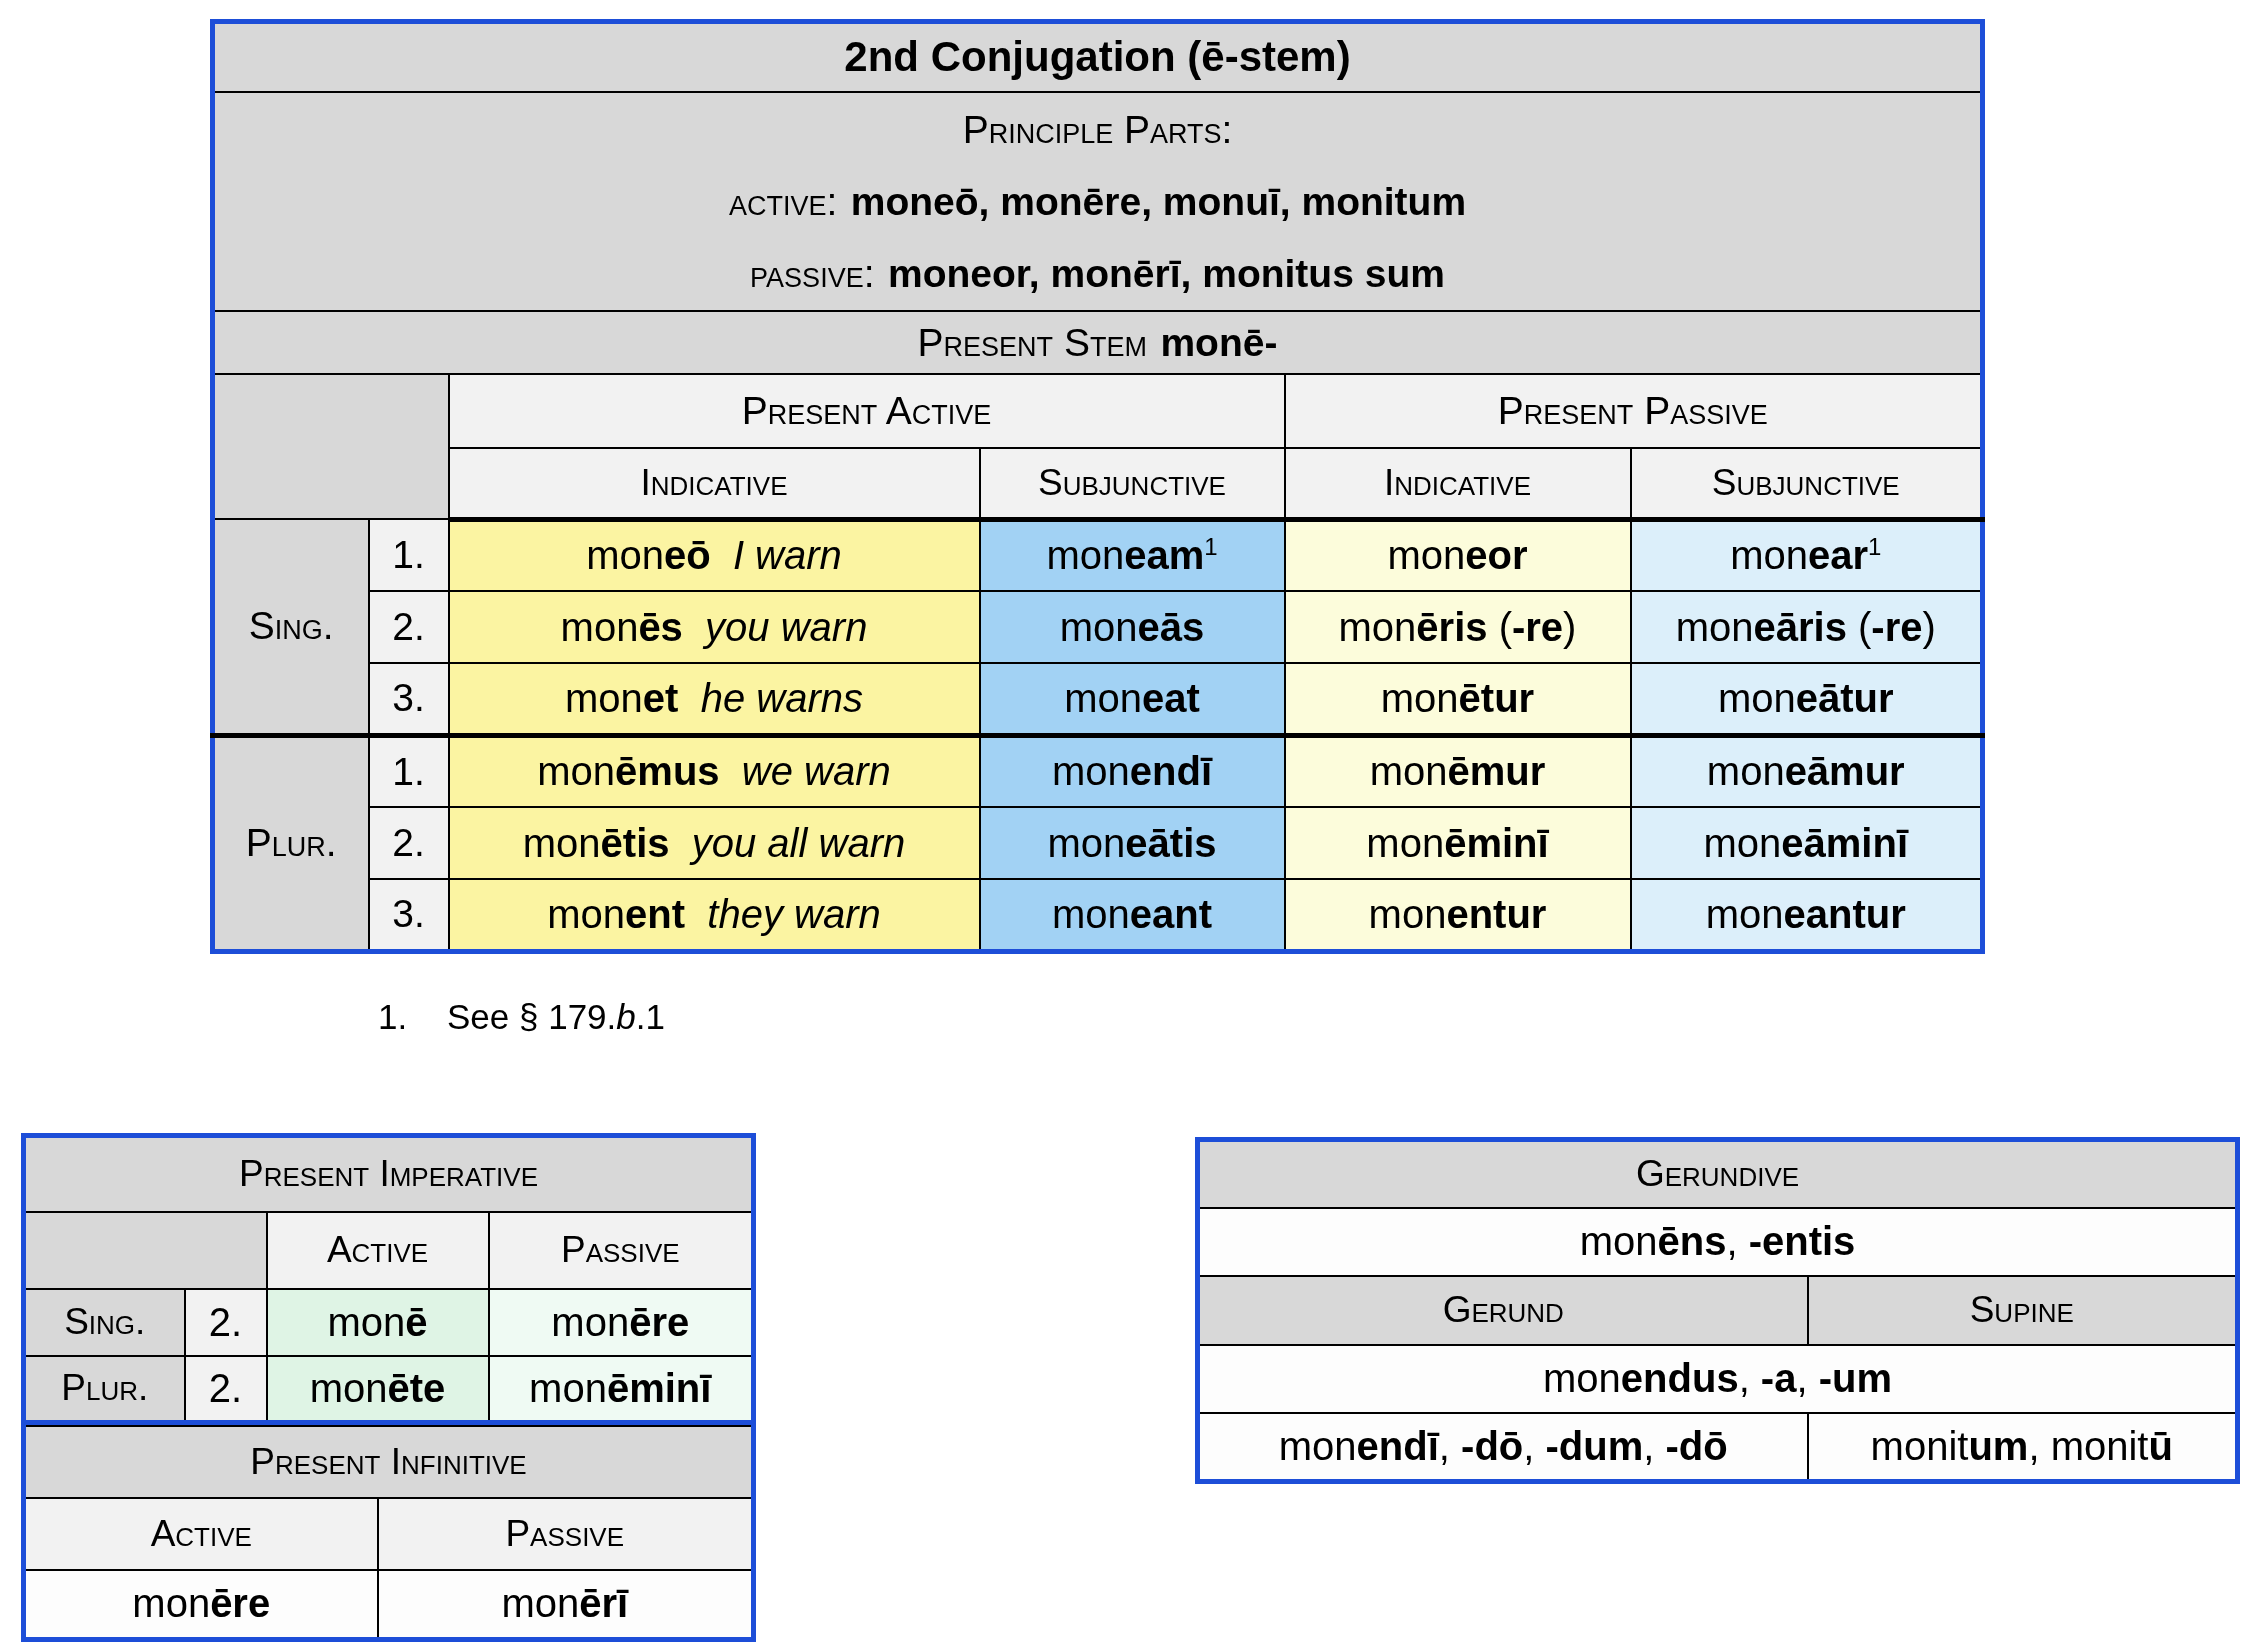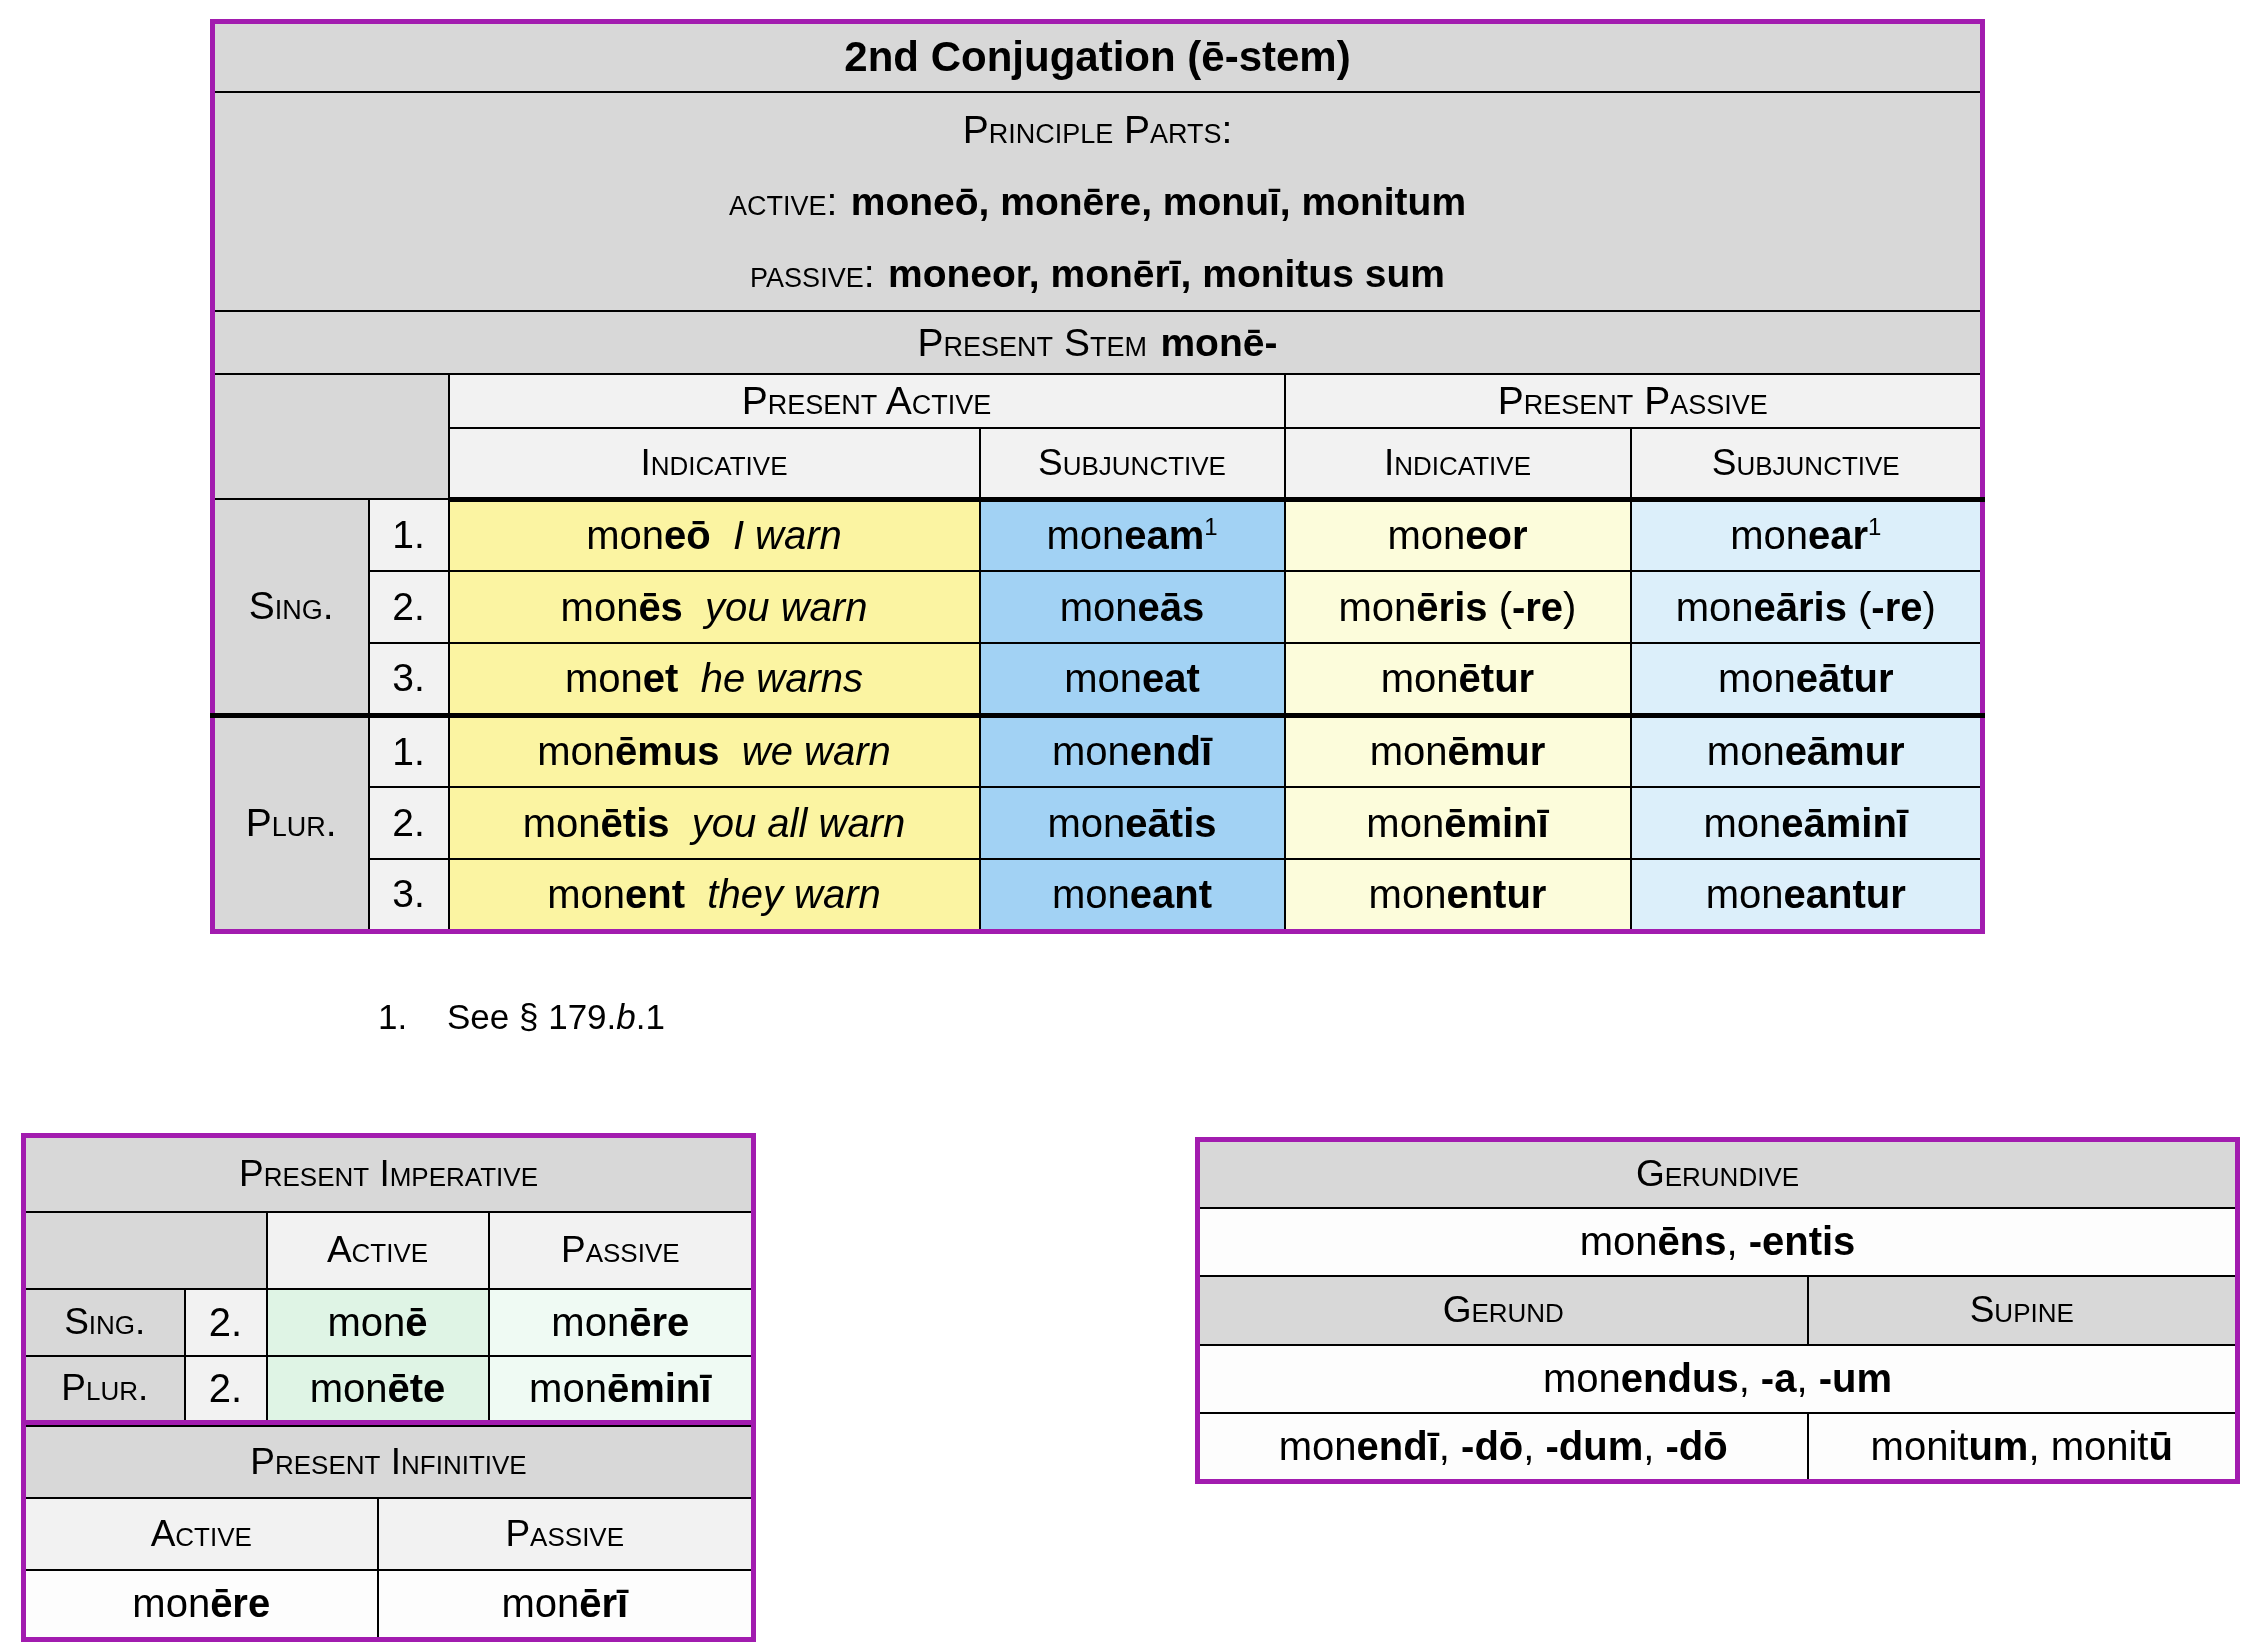--- a/index.html
+++ b/index.html
@@ -7,21 +7,21 @@
     width:2261px; height:1645px; background:#ffffff; position:relative;
     font-family:"Liberation Sans", sans-serif; color:#000;
     -webkit-font-smoothing:antialiased;
   }
   .abs { position:absolute; }
   table { border-collapse:collapse; table-layout:fixed; background:#fff; }
   td {
     border:2.5px solid #000; text-align:center; vertical-align:middle;
     padding:0; overflow:hidden; white-space:nowrap;
   }
-  .outer { border:5px solid #a21caf; }
+  .outer { border:5px solid #1d4ed8; }
   .bg-gray   { background:#D8D8D8; }
   .bg-light  { background:#F2F2F2; }
   .c-yellow  { background:#FBF4A2; }
   .c-blue    { background:#A2D2F4; }
   .c-pyellow { background:#FCFCDB; }
   .c-pblue   { background:#DCEFFA; }
   .c-green1  { background:#DFF4E5; }
   .c-green2  { background:#EFFAF3; }
   .c-white   { background:#FDFDFD; }
   .sc { font-variant:small-caps; }
@@ -76,21 +76,21 @@
           <div class="pp-line">
             <span class="sc lbl">passive:</span><b>moneor, monērī, monitus sum</b>
           </div>
         </td>
       </tr>
       <tr style="height:63px">
         <td colspan="6" class="bg-gray stem-cell">
           <span class="sc lbl">Present Stem</span><b>monē-</b>
         </td>
       </tr>
-      <tr style="height:54px">
+      <tr style="height:74px">
         <td colspan="2" rowspan="2" class="bg-gray"></td>
         <td colspan="2" class="bg-light sc ghead">Present Active</td>
         <td colspan="2" class="bg-light sc ghead">Present Passive</td>
       </tr>
       <tr style="height:71px" class="sepb">
         <td class="bg-light sc mhead">Indicative</td>
         <td class="bg-light sc mhead">Subjunctive</td>
         <td class="bg-light sc mhead">Indicative</td>
         <td class="bg-light sc mhead">Subjunctive</td>
       </tr>

